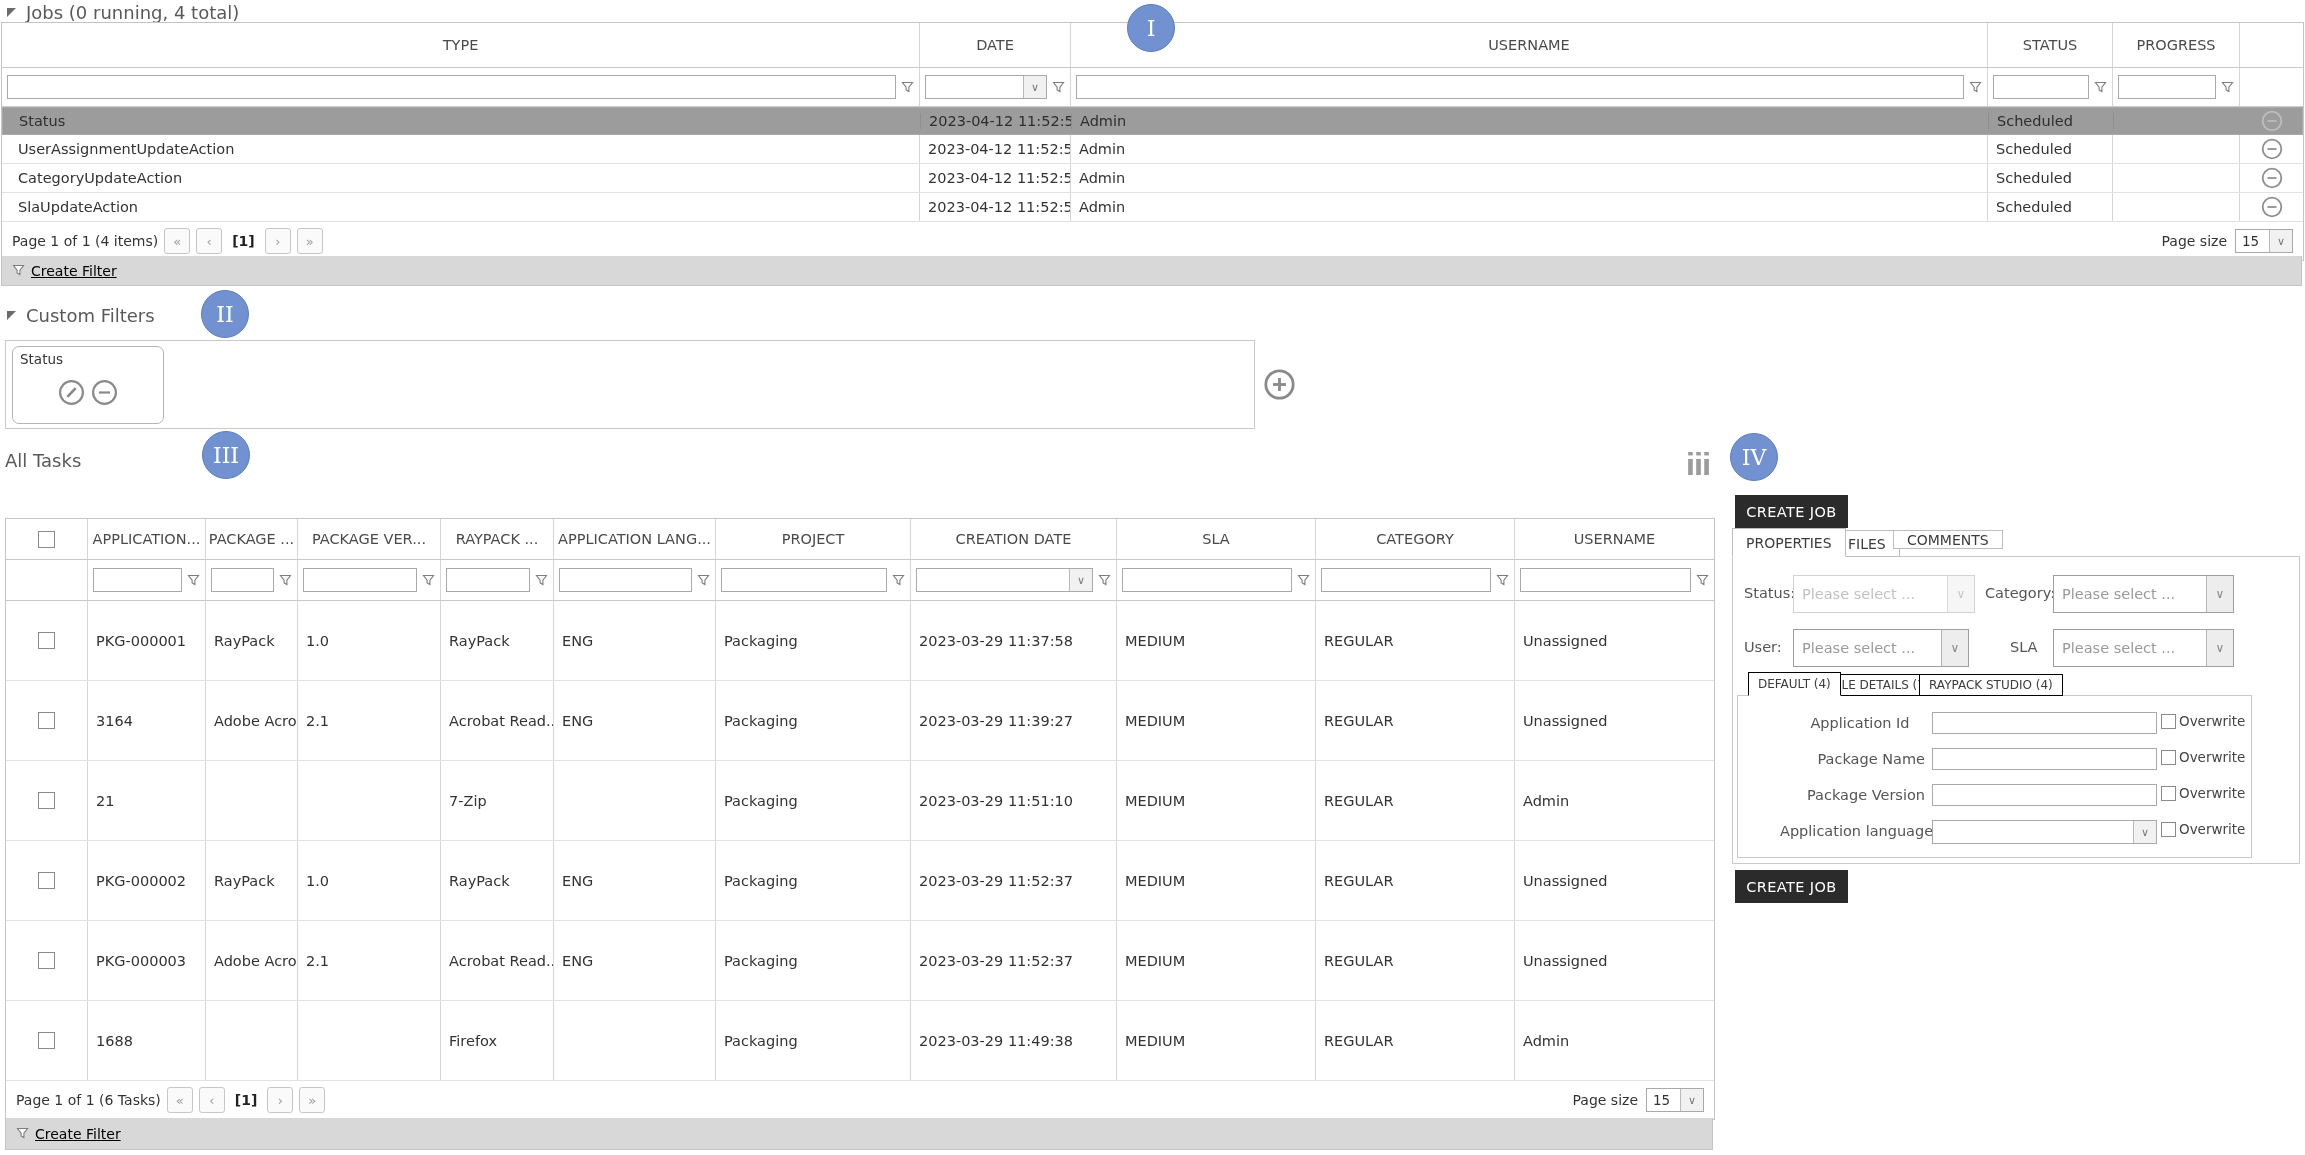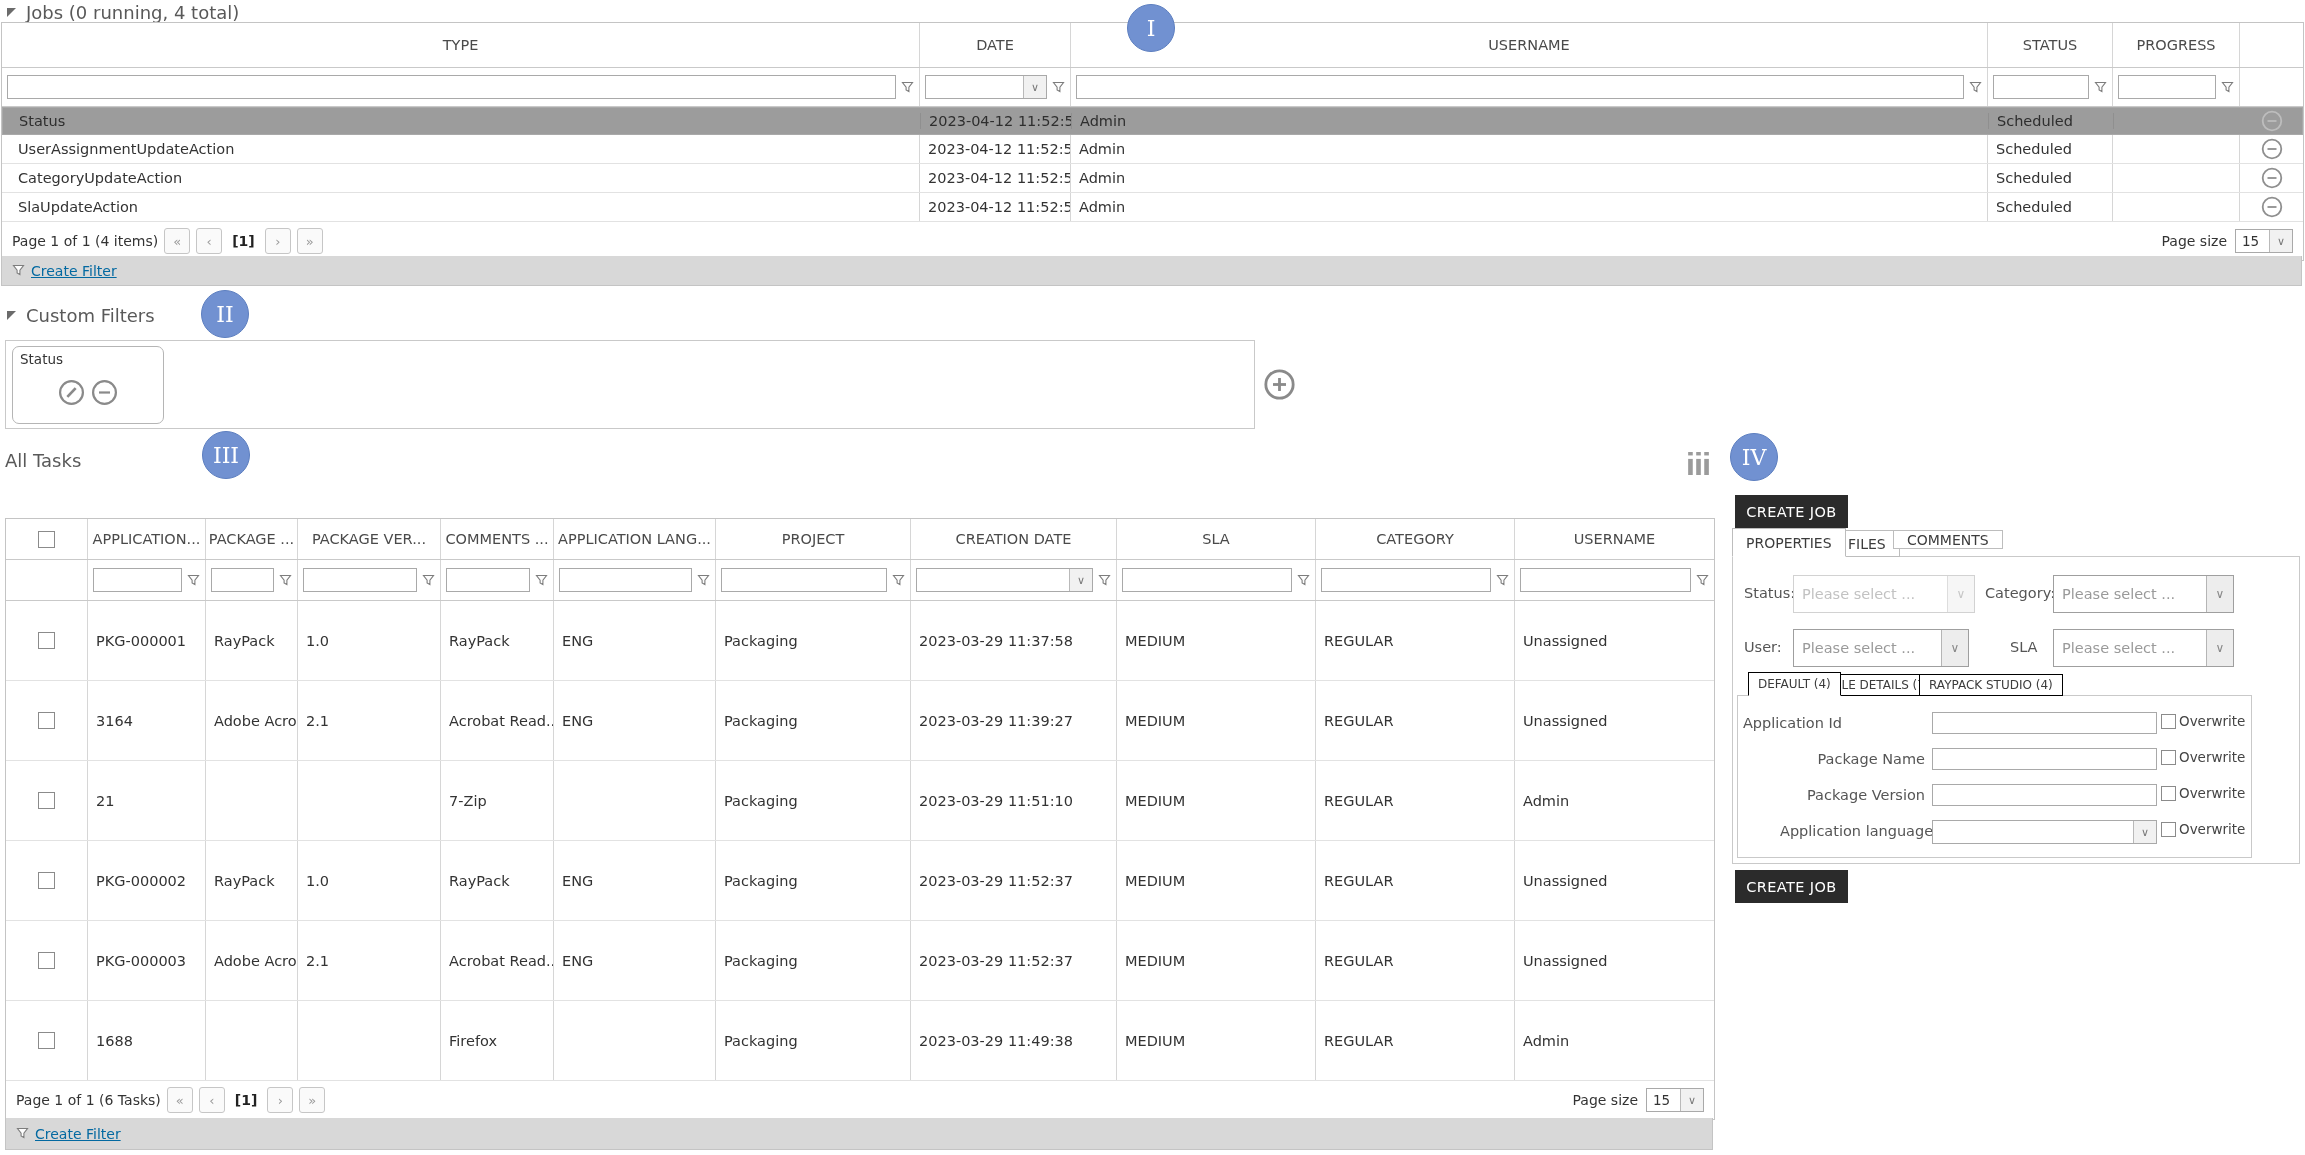--- a/index.html
+++ b/index.html
@@ -32,21 +32,21 @@
   .sel .val{padding:0 6px;font-size:13.5px;color:#333;}
   .funnel{flex:none;cursor:pointer;display:inline-flex;}
   
   .pgrow{height:38px;display:flex;align-items:center;justify-content:space-between;padding:0 10px;box-sizing:border-box;background:#fff;font-size:14px;color:#333;}
   .pgleft{display:flex;align-items:center;gap:6px;}
   .pgbtn{width:24px;height:24px;border:1px solid #c6c6c6;border-radius:3px;background:#fafafa;color:#9a9a9a;display:flex;align-items:center;justify-content:center;font-size:13px;}
   .pgcur{font-weight:bold;color:#222;margin:0 4px;}
   .pgright{display:flex;align-items:center;gap:8px;}
   
   .cfbar{background:#d8d8d8;border:1px solid #c4c4c4;border-top:none;display:flex;align-items:center;padding:0 10px;box-sizing:border-box;gap:6px;}
-  .cflink{color:#0369a1;text-decoration:underline;font-size:14px;cursor:pointer;}
+  .cflink{color:#000000;text-decoration:underline;font-size:14px;cursor:pointer;}
   
   .anno{position:absolute;width:48px;height:48px;border-radius:50%;background:#7191d1;border:1px solid #5d7fc0;display:flex;align-items:center;justify-content:center;color:#fff;font-family:"DejaVu Serif","Liberation Serif",serif;font-size:22px;z-index:50;box-sizing:border-box;}
   
   .chipbox{border:1px solid #c9c9c9;background:#fff;}
   .chip{position:absolute;border:1px solid #b5b5b5;border-radius:7px;background:#fff;}
   .chip .clabel{position:absolute;left:7px;top:4px;font-size:13.5px;color:#333;}
   .chip .cicons{position:absolute;left:0;right:0;top:32px;display:flex;justify-content:center;gap:6px;}
   .icobtn{cursor:pointer;display:inline-flex;}
   
   .selbar{background:#a7a7a7;color:#fff;display:flex;align-items:center;padding:0 13px;box-sizing:border-box;font-size:15px;margin-top:36px;}
@@ -295,21 +295,21 @@
 </div>
 
 <div class="abs tbl" style="left:5px;top:518px;width:1708px;">
   <div class="trow hdr" style="height:40px;">
     <div class="t0">
         <span class="cb big"></span>
       </div>
     <div class="t1">APPLICATION...</div>
     <div class="t2">PACKAGE ...</div>
     <div class="t3">PACKAGE VER...</div>
-    <div class="t4">COMMENTS ...</div>
+    <div class="t4">RAYPACK ...</div>
     <div class="t5">APPLICATION LANG...</div>
     <div class="t6">PROJECT</div>
     <div class="t7">CREATION DATE</div>
     <div class="t8">SLA</div>
     <div class="t9">CATEGORY</div>
     <div class="t10">USERNAME</div>
   </div>
   <div class="trow flt" style="height:40px;">
     <div class="t0"></div>
     <div class="t1">
@@ -542,21 +542,21 @@
 <div class="abs bigsel" style="left:2053px;top:629px;width:181px;">
   <span class="ph">Please select ...</span>
     <span class="arrowbox">∨</span>
 </div>
 
 <div class="abs panelbox" style="left:1737px;top:695px;width:513px;height:161px;"></div>
 <div class="abs subtab active" style="left:1748px;top:672px;height:24px;">DEFAULT (4)</div>
 <div class="abs subtab" style="left:1821px;top:674px;height:22px;">FILE DETAILS (7)</div>
 <div class="abs subtab" style="left:1919px;top:674px;height:22px;">RAYPACK STUDIO (4)</div>
 
-<span class="abs fldlabel" style="left:1712px;top:715px;width:130px;text-align:right;">Application Id</span>
+<span class="abs fldlabel" style="left:1795px;top:715px;width:130px;text-align:center;">Application Id</span>
 <input class="abs fldinput" style="left: 1932px; top: 712px; width: 225px;">
 <span class="abs ovw" style="left:2161px;top:713px;">
     <span class="cb"></span>
     <span>Overwrite</span>
   </span>
 
 <span class="abs fldlabel" style="left:1795px;top:751px;width:130px;text-align:right;">Package Name</span>
 <input class="abs fldinput" style="left: 1932px; top: 748px; width: 225px;">
 <span class="abs ovw" style="left:2161px;top:749px;">
     <span class="cb"></span>

